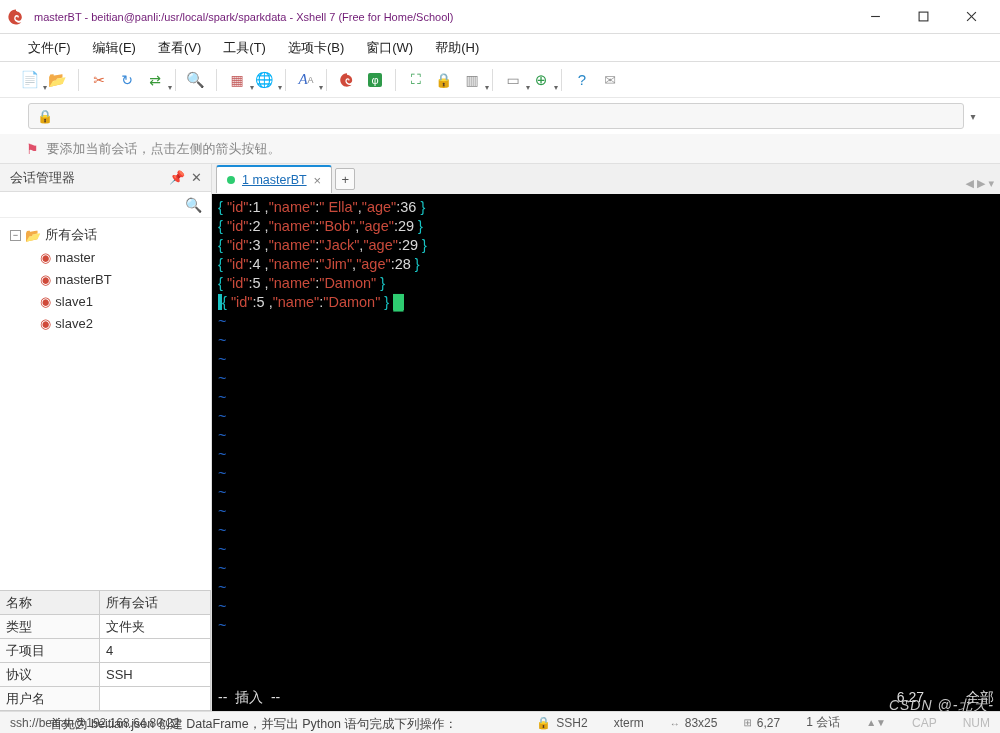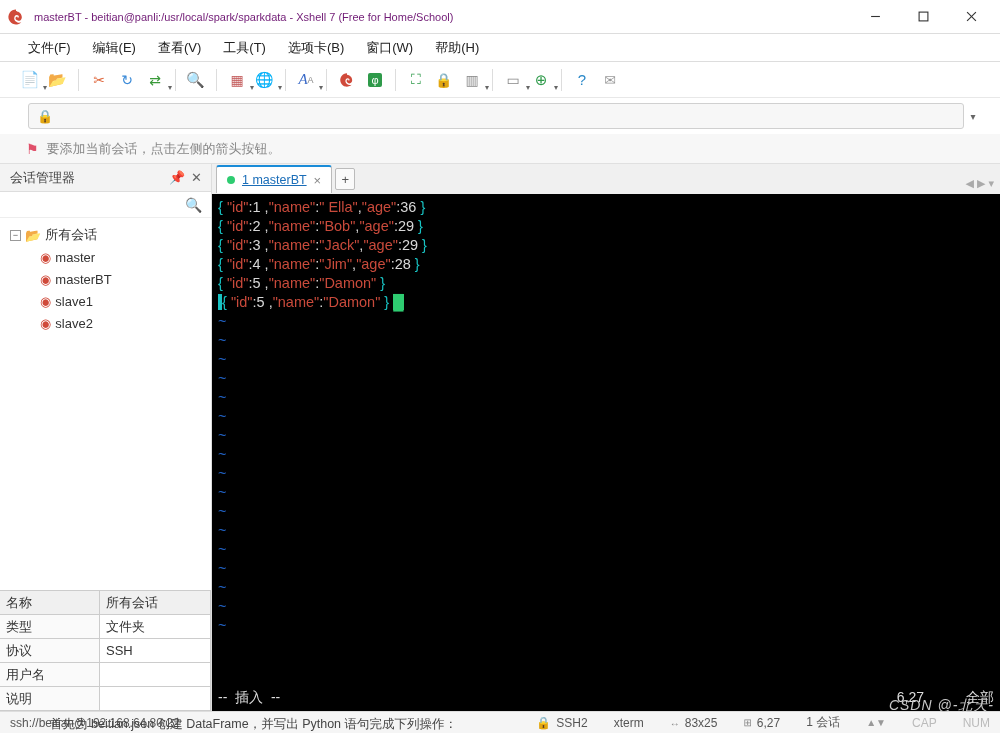--- a/index.html
+++ b/index.html
@@ -259,29 +259,29 @@
     <div class="proptable">
       <div class="proprow hdr">
           <div>名称</div>
           <div>所有会话</div>
         </div>
       <div class="proprow">
           <div>类型</div>
           <div>文件夹</div>
         </div>
       <div class="proprow">
+          <div>子项目</div>
+          <div>4</div>
+        </div>
+      <div class="proprow">
           <div>协议</div>
           <div>SSH</div>
         </div>
       <div class="proprow">
           <div>用户名</div>
-          <div></div>
-        </div>
-      <div class="proprow">
-          <div>说明</div>
           <div></div>
         </div>
     </div>
   </div>
 
   <div class="right">
     <div class="tabbar">
       <div class="tab">
         <span class="dot"></span>
         <span class="t-label">1 masterBT</span>

